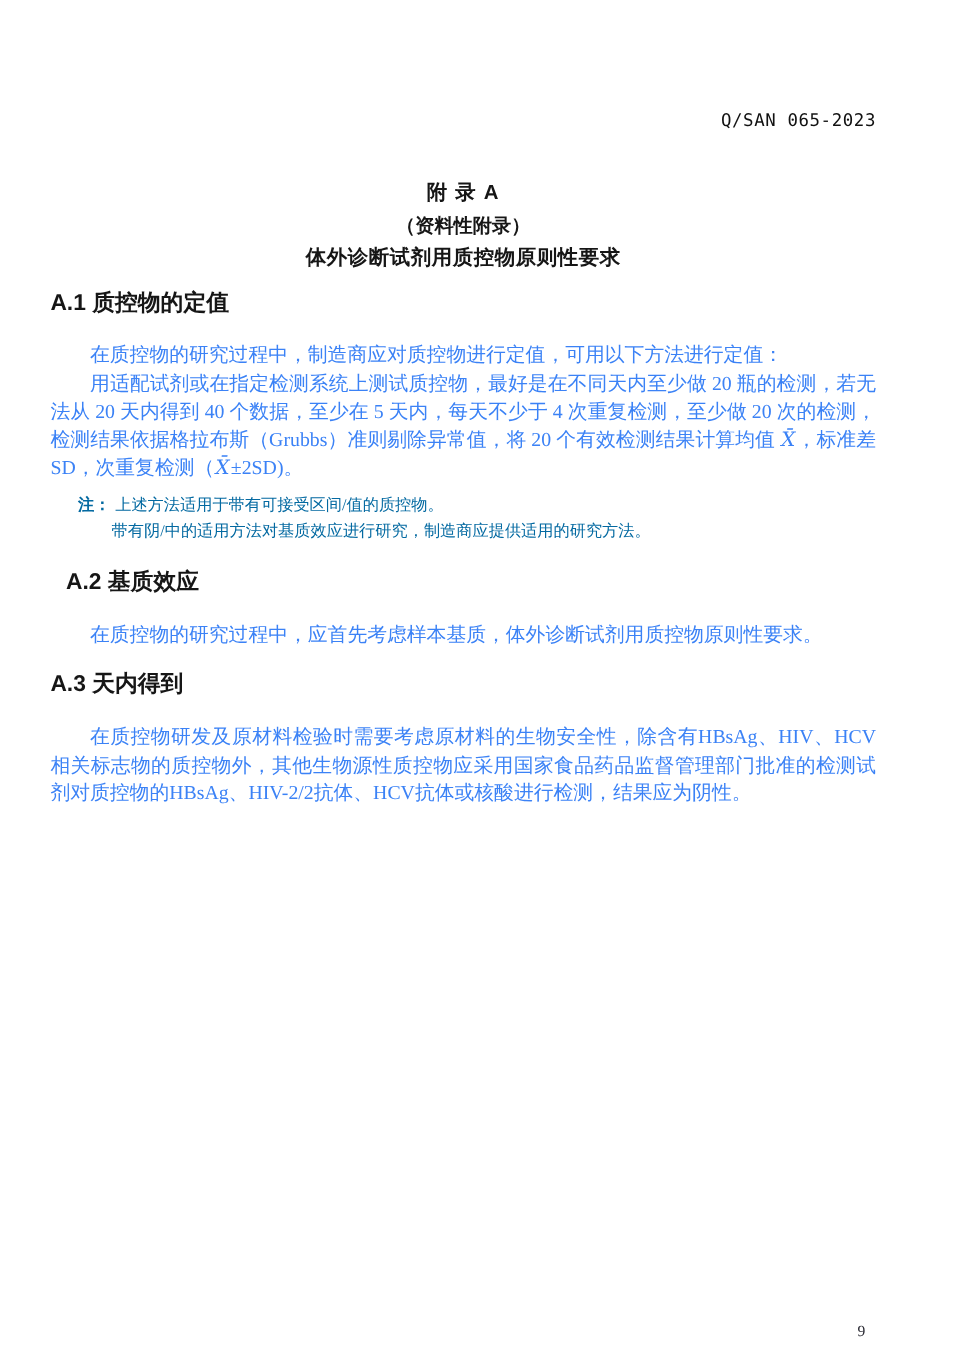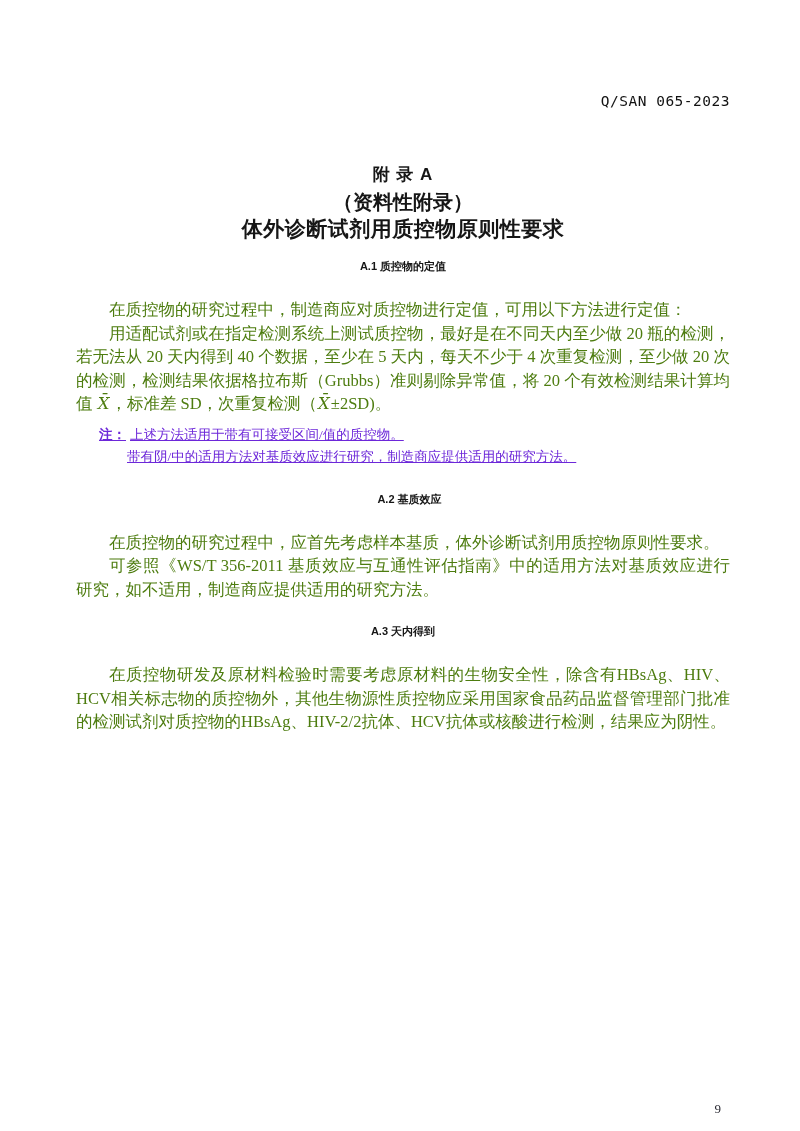--- a/index.html
+++ b/index.html
@@ -7,89 +7,87 @@
     padding: 0;
     background: #ffffff;
   }
   .page {
     position: relative;
     width: 800px;
     height: 1131px;
     margin: 0 auto;
     background: #ffffff;
     box-sizing: border-box;
-    padding: 92px 70px 0 76px;
+    padding: 92px 70px 0 42px;
     font-family: "Liberation Serif", "DejaVu Serif", serif;
     color: #1d1d1d;
     overflow: hidden;
   }
   .doc-code {
     text-align: right;
     font-family: "DejaVu Sans Mono", "Liberation Mono", monospace;
     font-size: 14.5px;
     line-height: 18px;
     letter-spacing: 0.5px;
     color: #111111;
   }
   .title-block {
-    margin-top: 54px;
+    margin-top: 40px;
     text-align: center;
     font-family: "Liberation Sans", "DejaVu Sans", sans-serif;
     font-weight: 700;
     color: #161616;
   }
   .title-appendix {
     font-size: 17px;
     line-height: 22px;
     letter-spacing: 1px;
   }
   .title-sub {
-    font-size: 20px;
+    font-size: 16px;
     line-height: 21px;
     margin-top: 6px;
   }
   .title-main {
-    font-size: 21px;
+    font-size: 17px;
     line-height: 22px;
     margin-top: 5px;
     letter-spacing: 0.5px;
   }
   .section-heading {
     font-family: "Liberation Sans", "DejaVu Sans", sans-serif;
     font-weight: 700;
-    font-size: 11px;
+    font-size: 19px;
     line-height: 21px;
     color: #161616;
     margin: 0;
-    text-align: center;
   }
   .h-a1 { margin-top: 16px; }
   .h-a2 { margin-top: 21px; margin-left: 13px; }
   .h-a3 { margin-top: 20px; }
   .para {
     margin: 0;
     font-size: 16.5px;
     line-height: 23.5px;
     text-align: justify;
     text-indent: 2em;
-    color: #4d7c0f;
+    color: #3b82f6;
   }
   .para-first { margin-top: 21px; }
   .xbar {
     font-style: italic;
     font-family: "DejaVu Serif", serif;
     padding: 0 1px;
   }
   .note {
     margin-top: 8px;
     margin-left: 23px;
     font-size: 13.5px;
     line-height: 22px;
-    color: #6d28d9;
-    text-decoration: underline;
+    color: #0369a1;
   }
   .note-label {
     font-family: "Liberation Sans", "DejaVu Sans", sans-serif;
     font-weight: 700;
     margin-right: 4px;
   }
   .note-line2 {
     margin-left: 28px;
   }
   .page-number {
@@ -122,21 +120,20 @@
       <div class="note-line1">
         <span class="note-label">注：</span><span>上述方法适用于带有可接受区间/值的质控物。</span>
       </div>
       <div class="note-line2">带有阴/中的适用方法对基质效应进行研究，制造商应提供适用的研究方法。</div>
     </div>
   </div>
 
   <div>
     <h2 class="section-heading h-a2">A.2 基质效应</h2>
     <p class="para para-first">在质控物的研究过程中，应首先考虑样本基质，体外诊断试剂用质控物原则性要求。</p>
-    <p class="para">可参照《WS/T 356-2011 基质效应与互通性评估指南》中的适用方法对基质效应进行研究，如不适用，制造商应提供适用的研究方法。</p>
   </div>
 
   <div>
     <h2 class="section-heading h-a3">A.3 天内得到</h2>
     <p class="para para-first">在质控物研发及原材料检验时需要考虑原材料的生物安全性，除含有HBsAg、HIV、HCV相关标志物的质控物外，其他生物源性质控物应采用国家食品药品监督管理部门批准的检测试剂对质控物的HBsAg、HIV-2/2抗体、HCV抗体或核酸进行检测，结果应为阴性。</p>
   </div>
 
   <div class="page-number">9</div>
 
 </div>

